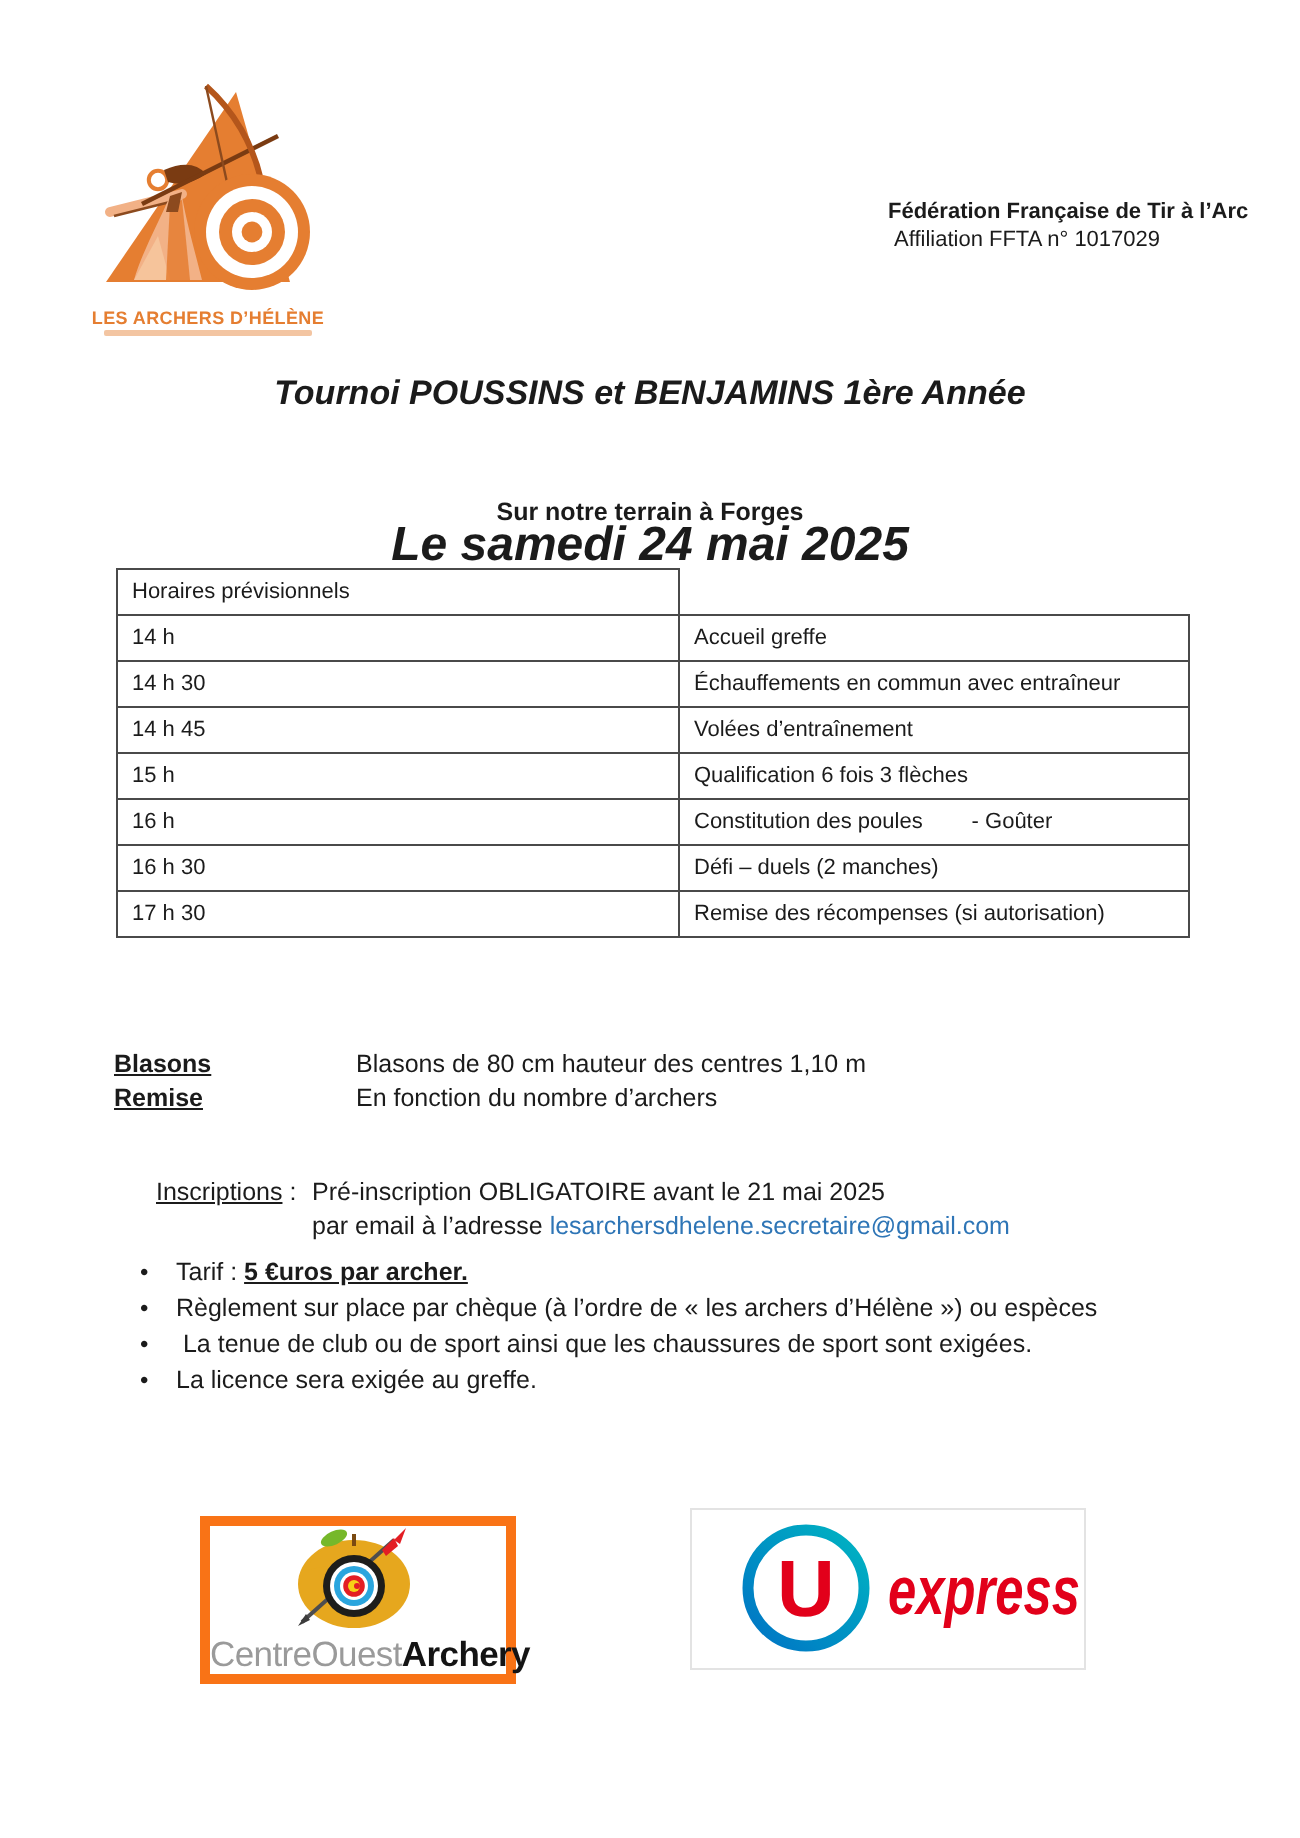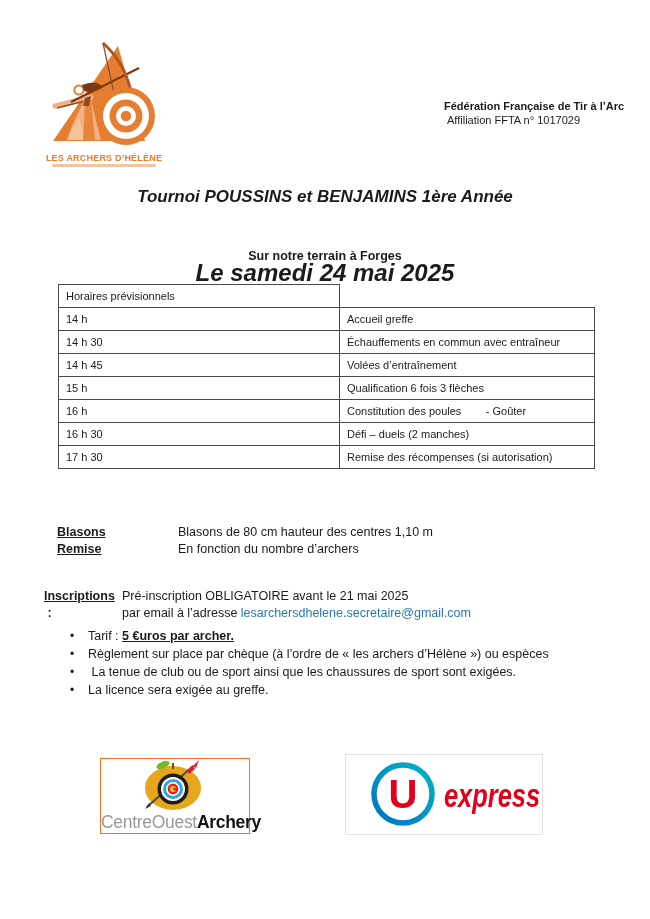--- a/index.html
+++ b/index.html
@@ -36,35 +36,35 @@
     vertical-align:middle; white-space:pre-wrap; overflow:hidden; }
   .sched td.time { width:269px; }
   .sched tr.hdr td.blank { border-top:none; border-right:none; border-bottom:none; }
 
   
   .info { position:absolute; left:57px; top:524px; font-size:12.5px; line-height:16.5px; }
   .info-row { display:flex; }
   .info-label { font-weight:700; text-decoration:underline; width:121px; flex:none; }
 
   .insc { position:absolute; left:44px; top:588px; font-size:12.5px; line-height:16.5px; display:flex; }
-  .insc-label { font-weight:700; width:78px; flex:none; }
+  .insc-label { font-weight:400; width:78px; flex:none;margin-left:34px; }
   .insc-label u { text-decoration:underline; }
   .email-link { color:#2e75b6; text-decoration:none; cursor:pointer; }
 
   
   .bullets { position:absolute; left:70px; top:630px; font-size:12.5px;
     list-style:none; margin:0; padding:0; }
   .bullets li { display:flex; margin-bottom:4.6px; line-height:13.5px; }
   .bullet-dot { width:18px; flex:none; font-size:12px; line-height:13.5px; }
   .bullet-text { white-space:pre-wrap; }
   .tarif-strong { font-weight:700; text-decoration:underline; }
 
   
   .sponsor-coa { position:absolute; left:100px; top:758px; width:148px; height:74px;
-    border:1px solid #f97316; background:#fff; text-align:left; }
+    border:5px solid #f97316; background:#fff; text-align:left; }
   .coa-name { font-size:17.5px; letter-spacing:-0.3px; line-height:18px;
     white-space:nowrap; margin-top:-2px; }
   .coa-name .g { color:#9a9a9a; font-weight:400; }
   .coa-name .b { color:#141414; font-weight:700; }
 
   .sponsor-uex { position:absolute; left:345px; top:754px; width:196px; height:79px;
     border:1px solid #e3e3e3; background:#fff; }
 </style>
 </head>
 <body>

